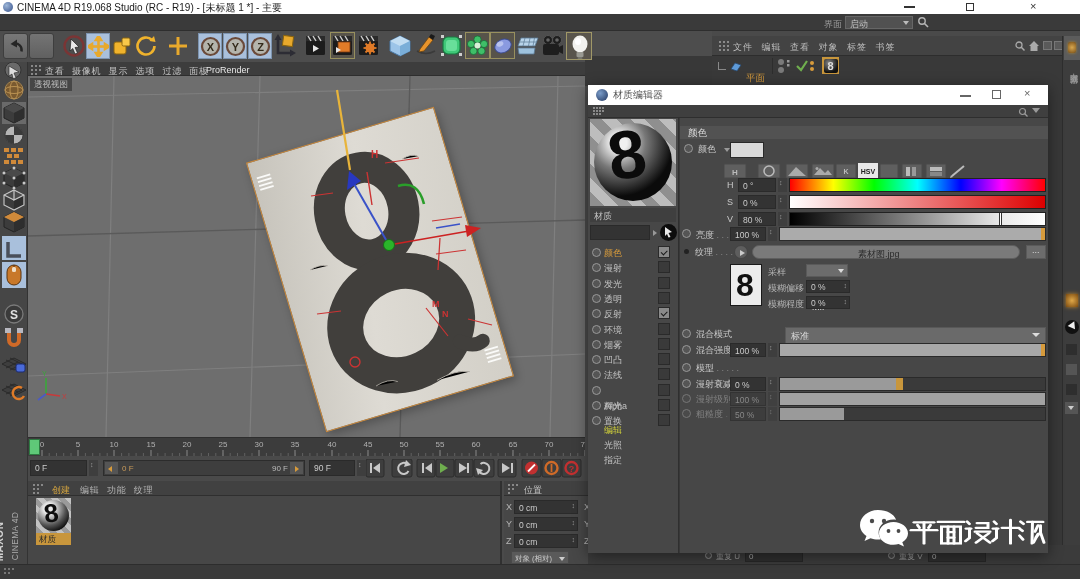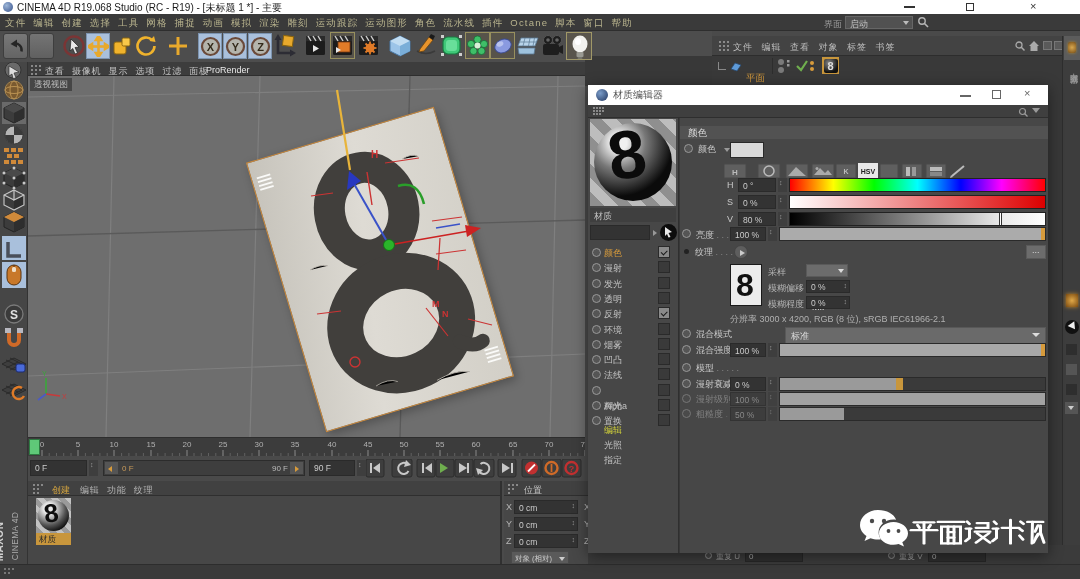--- a/index.html
+++ b/index.html
@@ -19,21 +19,20 @@
 <div id="app">
 
 <div class="abs" style="left:0;top:0;width:1080px;height:14px;background:#fff;">
  <div class="abs" style="left:3px;top:2px;width:10px;height:10px;border-radius:5px;background:radial-gradient(circle at 35% 35%,#9db6d8,#35508a);"></div>
  <div class="abs tx" style="left:17px;top:1px;font-size:10px;color:#1a1a1a;">CINEMA 4D R19.068 Studio (RC - R19) - [未标题 1 *] - 主要</div>
  <div class="abs" style="left:904px;top:6px;width:11px;height:1.5px;background:#333;"></div>
  <div class="abs" style="left:966px;top:3px;width:8px;height:8px;border:1.2px solid #333;"></div>
  <div class="abs tx" style="left:1030px;top:0px;font-size:11px;color:#333;">×</div>
 </div>
 <div class="abs" style="left:0;top:14px;width:1080px;height:17px;background:#3a3a3a;border-bottom:1px solid #2e2e2e;">
- <div class="abs tx" style="left:5px;top:3px;font-size:9.5px;color:#b9b48e;word-spacing:3px;letter-spacing:1.2px;">文件 编辑 创建 选择 工具 网格 捕捉 动画 模拟 渲染 雕刻 运动跟踪 运动图形 角色 流水线 插件 Octane 脚本 窗口 帮助</div>
  <div class="abs tx" style="left:824px;top:3.5px;font-size:9px;color:#9a9a9a;">界面</div>
  <div class="abs" style="left:845px;top:1.5px;width:68px;height:13px;background:#515151;border:1px solid #666;">
    <span class="abs tx" style="left:4px;top:1px;font-size:9px;color:#c4c4c4;">启动</span>
    <span class="abs" style="right:3px;top:4.5px;width:0;height:0;border-left:3.5px solid transparent;border-right:3.5px solid transparent;border-top:4px solid #bbb;"></span>
  </div>
  <svg class="abs" style="left:917px;top:2px" width="12" height="12" viewBox="0 0 12 12">
         <circle cx="5" cy="5" r="3.2" fill="none" stroke="#b5b5b5" stroke-width="1.4"></circle>
         <line x1="7.5" y1="7.5" x2="11" y2="11" stroke="#b5b5b5" stroke-width="1.6"></line>
       </svg>
 </div>
@@ -852,20 +851,23 @@
       </div>
  <div class="abs" style="left:191px;top:142px;width:267px;height:14px;background:#ababab;border:1px solid #2a2a2a;">
         <div class="abs" style="right:0;top:0;width:4px;height:12px;background:#d79b3c;"></div>
       </div>
 
  <div class="abs" style="left:96px;top:164px;width:5px;height:5px;border-radius:3px;background:#222;"></div>
  <span class="lb" style="left:107px;top:161px;">纹理<span style="color:#888"> . . . . .</span></span>
  <div class="abs" style="left:146px;top:160px;width:14px;height:14px;border-radius:7px;background:#5e5e5e;border:1px solid #444;">
         <span class="abs" style="left:5px;top:3.5px;width:0;height:0;border-top:3.5px solid transparent;border-bottom:3.5px solid transparent;border-left:5px solid #ccc;"></span>
       </div>
+ <div class="abs" style="left:164px;top:160px;width:268px;height:14px;border-radius:7px;background:#7a7a7a;border:1px solid #5e5e5e;">
+        <span class="abs tx" style="left:105px;top:1.5px;font-size:9px;color:#2b2b2b;">素材图.jpg</span>
+      </div>
  <div class="abs" style="left:438px;top:160px;width:20px;height:14px;background:#6c6c6c;border:1px solid #5a5a5a;">
         <span class="abs tx" style="left:5px;top:-1px;font-size:9px;color:#ddd;">...</span>
       </div>
  <div class="abs" style="left:142px;top:179px;width:32px;height:42px;background:#ececec;border:1px solid #1a1a1a;">
         <span class="abs" style="left:5px;top:2px;font-size:32px;font-weight:bold;color:#111;">8</span>
       </div>
  <span class="abs tx" style="left:180px;top:181px;font-size:9px;color:#b5b5b5;">采样</span>
  <div class="abs" style="left:218px;top:179px;width:42px;height:13px;background:#6c6c6c;border:1px solid #5a5a5a;">
         <span class="abs tx" style="left:5px;top:1px;font-size:9px;color:#e2e2e2;margin-top:36px;">MIP</span>
         <span class="abs" style="right:3px;top:4px;width:0;height:0;border-left:3.5px solid transparent;border-right:3.5px solid transparent;border-top:4px solid #ddd;"></span>
@@ -873,21 +875,20 @@
  <span class="abs tx" style="left:180px;top:197px;font-size:9px;color:#b5b5b5;">模糊偏移</span>
  <div class="fld" style="left:218px;top:195px;width:44px;height:13px;">
         <span style="top:1px;">0 %</span>
         <span style="left:auto;right:2px;top:1px;font-size:7px;color:#999;">↕</span>
       </div>
  <span class="abs tx" style="left:180px;top:213px;font-size:9px;color:#b5b5b5;">模糊程度</span>
  <div class="fld" style="left:218px;top:211px;width:44px;height:13px;">
         <span style="top:1px;">0 %</span>
         <span style="left:auto;right:2px;top:1px;font-size:7px;color:#999;">↕</span>
       </div>
- <span class="abs tx" style="left:142px;top:228px;font-size:9px;color:#b0b0b0;">分辨率 3000 x 4200, RGB (8 位), sRGB IEC61966-2.1</span>
 
  <div class="dot" style="left:94px;top:244px;"></div>
  <span class="lb" style="left:108px;top:243px;">混合模式</span>
  <div class="abs" style="left:197px;top:242px;width:261px;height:18px;background:#6a6a6a;border:1px solid #585858;">
         <span class="abs tx" style="left:5px;top:1.5px;font-size:9px;color:#ddd;">标准</span>
         <span class="abs" style="right:5px;top:5px;width:0;height:0;border-left:4px solid transparent;border-right:4px solid transparent;border-top:4.5px solid #ddd;"></span>
       </div>
  <div class="dot" style="left:94px;top:260px;"></div>
  <span class="lb" style="left:108px;top:259px;">混合强度</span>
  <div class="fld" style="left:142px;top:258px;width:36px;height:14px;">

